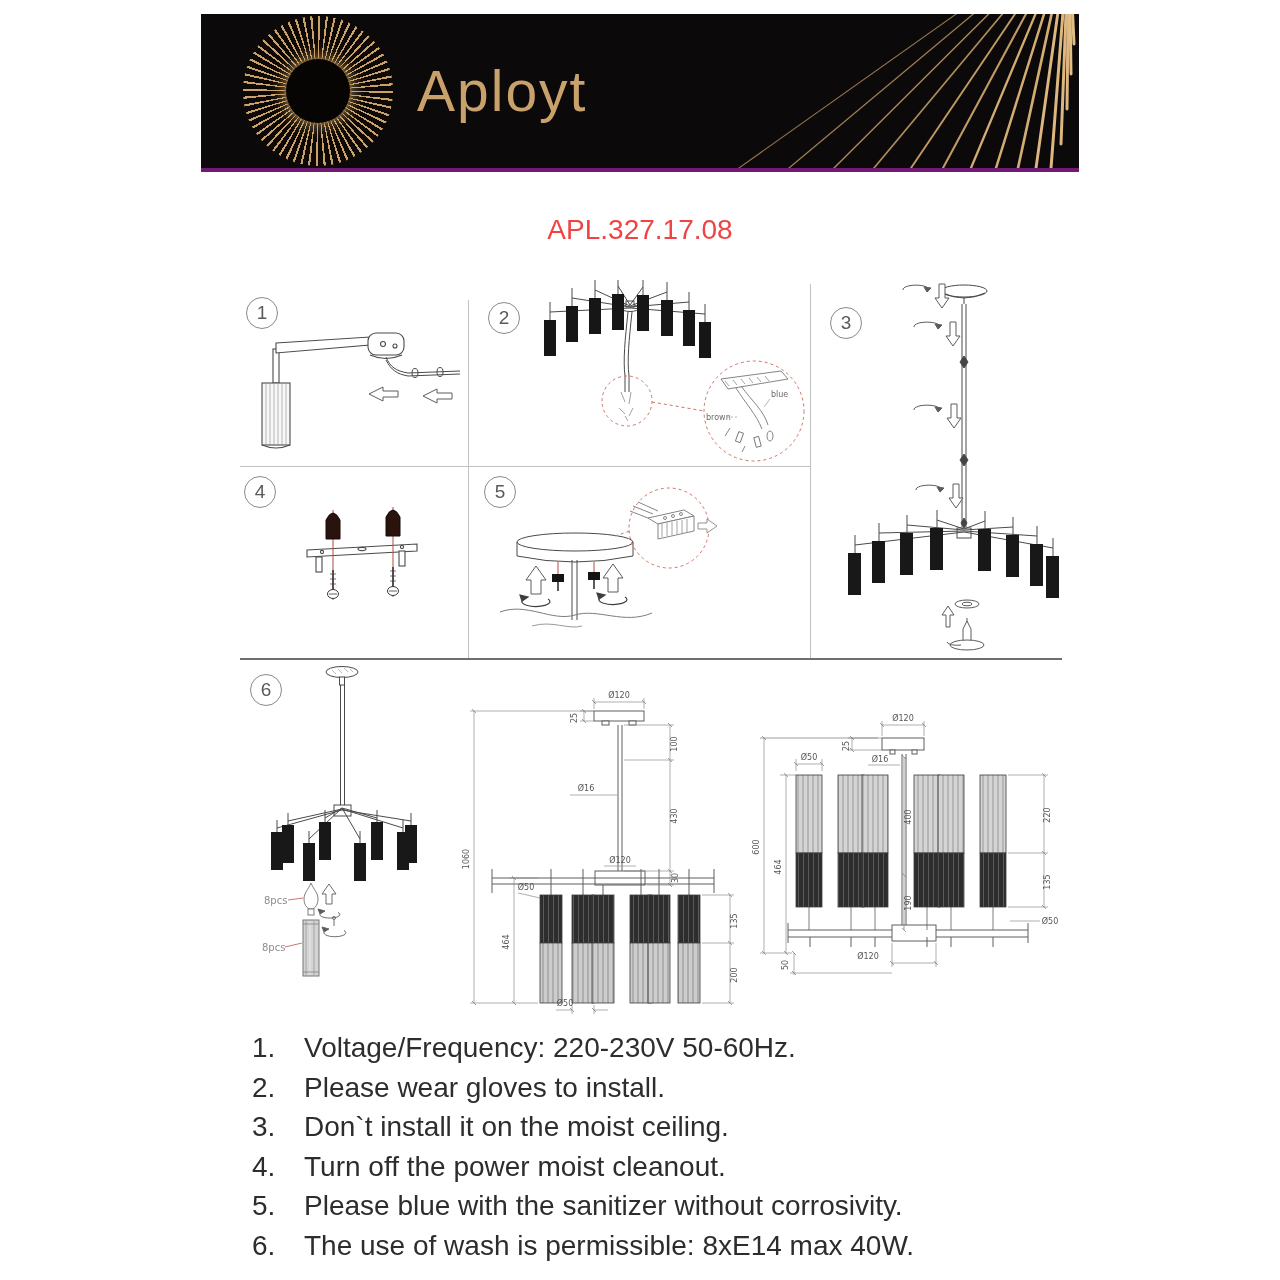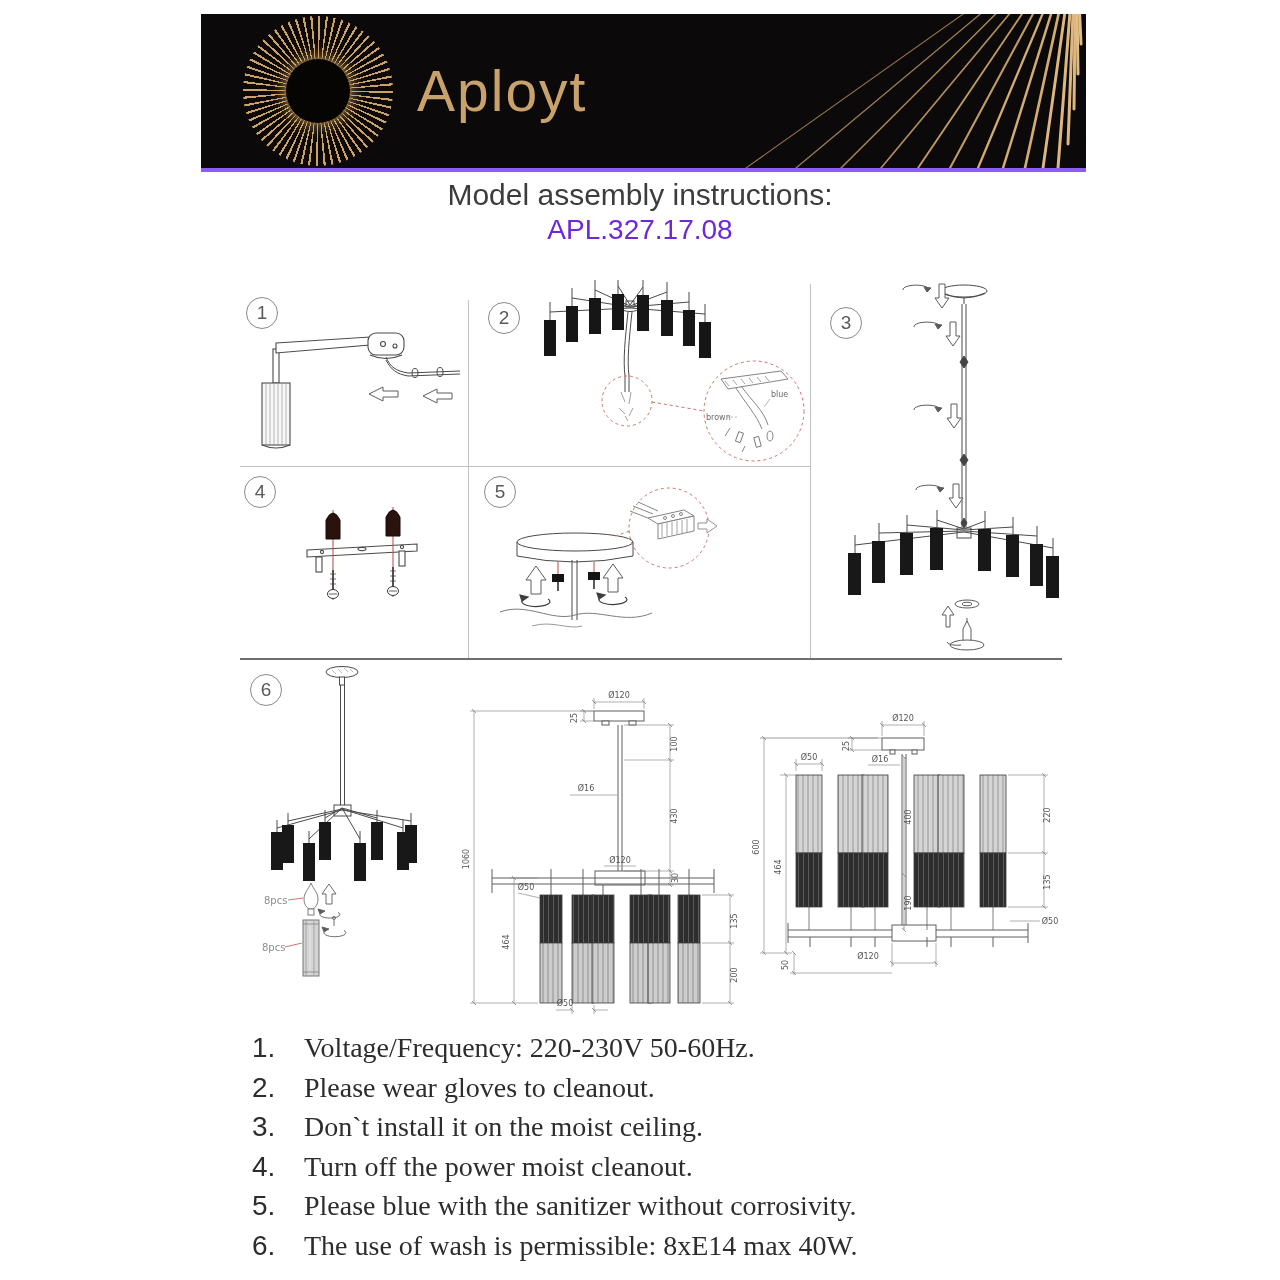--- a/index.html
+++ b/index.html
@@ -1,47 +1,47 @@
 <!DOCTYPE html>
 <html><head>
 <meta charset="utf-8">
 <style>
   html,body{margin:0;padding:0;background:#888;}
   .page{position:relative;width:1280px;height:1280px;background:#fff;overflow:hidden;
         font-family:"Liberation Sans",sans-serif;margin:0 auto;}
   
   .banner{position:absolute;left:201px;top:14px;width:878px;height:154px;background:#0b0909;
-          border-bottom:4px solid #8b5cf6;overflow:hidden;padding-left:7px;}
+          border-bottom:4px solid #701a75;overflow:hidden;}
   .burst{position:absolute;left:42px;top:2px;width:150px;height:150px;border-radius:50%;
          background:repeating-conic-gradient(from 0deg,rgba(210,170,112,.95) 0deg 1.7deg,rgba(14,9,6,1) 1.7deg 6deg);}
   .burst-core{position:absolute;left:50%;top:50%;width:64px;height:64px;margin:-32px 0 0 -32px;border-radius:50%;
          background:#070504;box-shadow:0 0 0 2px rgba(130,98,55,.55),0 0 14px 4px rgba(222,178,112,.55);}
   .brand{position:absolute;left:216px;top:44px;font-size:57px;font-weight:300;letter-spacing:2px;
          color:#c9a26b;}
   .rays{position:absolute;right:0;top:0;}
   
   .title1{position:absolute;left:0;top:178px;width:100%;text-align:center;font-size:30px;color:#3c3c3c;}
-  .title2{position:absolute;left:0;top:214px;width:100%;text-align:center;font-size:28px;color:#6d28d9;}
+  .title2{position:absolute;left:0;top:214px;width:100%;text-align:center;font-size:28px;color:#ef4444;}
   
   .gl{position:absolute;background:#c2c2c2;}
   .gl.dark{background:#6e6e6e;}
   
   .stepnum{position:absolute;width:30px;height:30px;border:1.5px solid #8a8a8a;border-radius:50%;
            color:#5a5a5a;font-size:19px;display:flex;align-items:center;justify-content:center;background:#fff;}
   
   .panel{position:absolute;}
   svg{display:block;}
   .dimsm{font:8px "DejaVu Sans",sans-serif;fill:#555;}
   .qty{font:10px "DejaVu Sans",sans-serif;fill:#8d8d8d;}
   .wire{font:8px "DejaVu Sans",sans-serif;fill:#6a6a6a;}
   
   .instr{position:absolute;left:252px;top:1034px;width:812px;color:#2d2d2d;}
   .instr .row{display:flex;margin-bottom:11.5px;font-size:28px;line-height:28px;}
   .instr .num{width:52px;flex:none;}
-  .instr .txt{flex:1;font-family:Liberation Serif, serif;}
+  .instr .txt{flex:1;}
 </style>
 </head>
 <body>
 
 <div class="page">
 
   <div class="banner">
     <div class="burst">
       <div class="burst-core"></div>
     </div>
@@ -60,21 +60,20 @@
         <line x1="470" y1="-80" x2="437" y2="154" stroke-width="2.9" stroke="#ddb77f"></line>
         <line x1="470" y1="-80" x2="452" y2="154" stroke-width="3" stroke="#ddb77f"></line>
         <line x1="470" y1="-80" x2="462" y2="130" stroke-width="3" stroke="#ddb77f"></line>
         <line x1="470" y1="-80" x2="468" y2="95" stroke-width="3" stroke="#ddb77f"></line>
         <line x1="470" y1="-80" x2="472" y2="60" stroke-width="3" stroke="#e2be86"></line>
         <line x1="470" y1="-80" x2="475" y2="30" stroke-width="3" stroke="#e2be86"></line>
       </g>
     </svg>
   </div>
 
-  <div class="title1">Model assembly instructions:</div>
   <div class="title2">APL.327.17.08</div>
 
   <div class="gl" style="left:468px;top:300px;width:1px;height:358px;"></div>
   <div class="gl" style="left:810px;top:284px;width:1px;height:374px;"></div>
   <div class="gl" style="left:240px;top:466px;width:570px;height:1px;"></div>
   <div class="gl dark" style="left:240px;top:658px;width:822px;height:2px;"></div>
 
   <div class="stepnum" style="left:246px;top:297px;">
       <span>1</span>
     </div>
@@ -575,21 +574,21 @@
     <text class="dimsm" x="116" y="274" text-anchor="middle">Ø120</text>
   </svg>
 
   <div class="instr">
     <div class="row">
       <span class="num">1.</span>
       <span class="txt">Voltage/Frequency: 220-230V 50-60Hz.</span>
     </div>
     <div class="row">
       <span class="num">2.</span>
-      <span class="txt">Please wear gloves to cleanout.</span>
+      <span class="txt">Please wear gloves to install.</span>
     </div>
     <div class="row">
       <span class="num">3.</span>
       <span class="txt">Don`t install it on the moist ceiling.</span>
     </div>
     <div class="row">
       <span class="num">4.</span>
       <span class="txt">Turn off the power moist cleanout.</span>
     </div>
     <div class="row">

